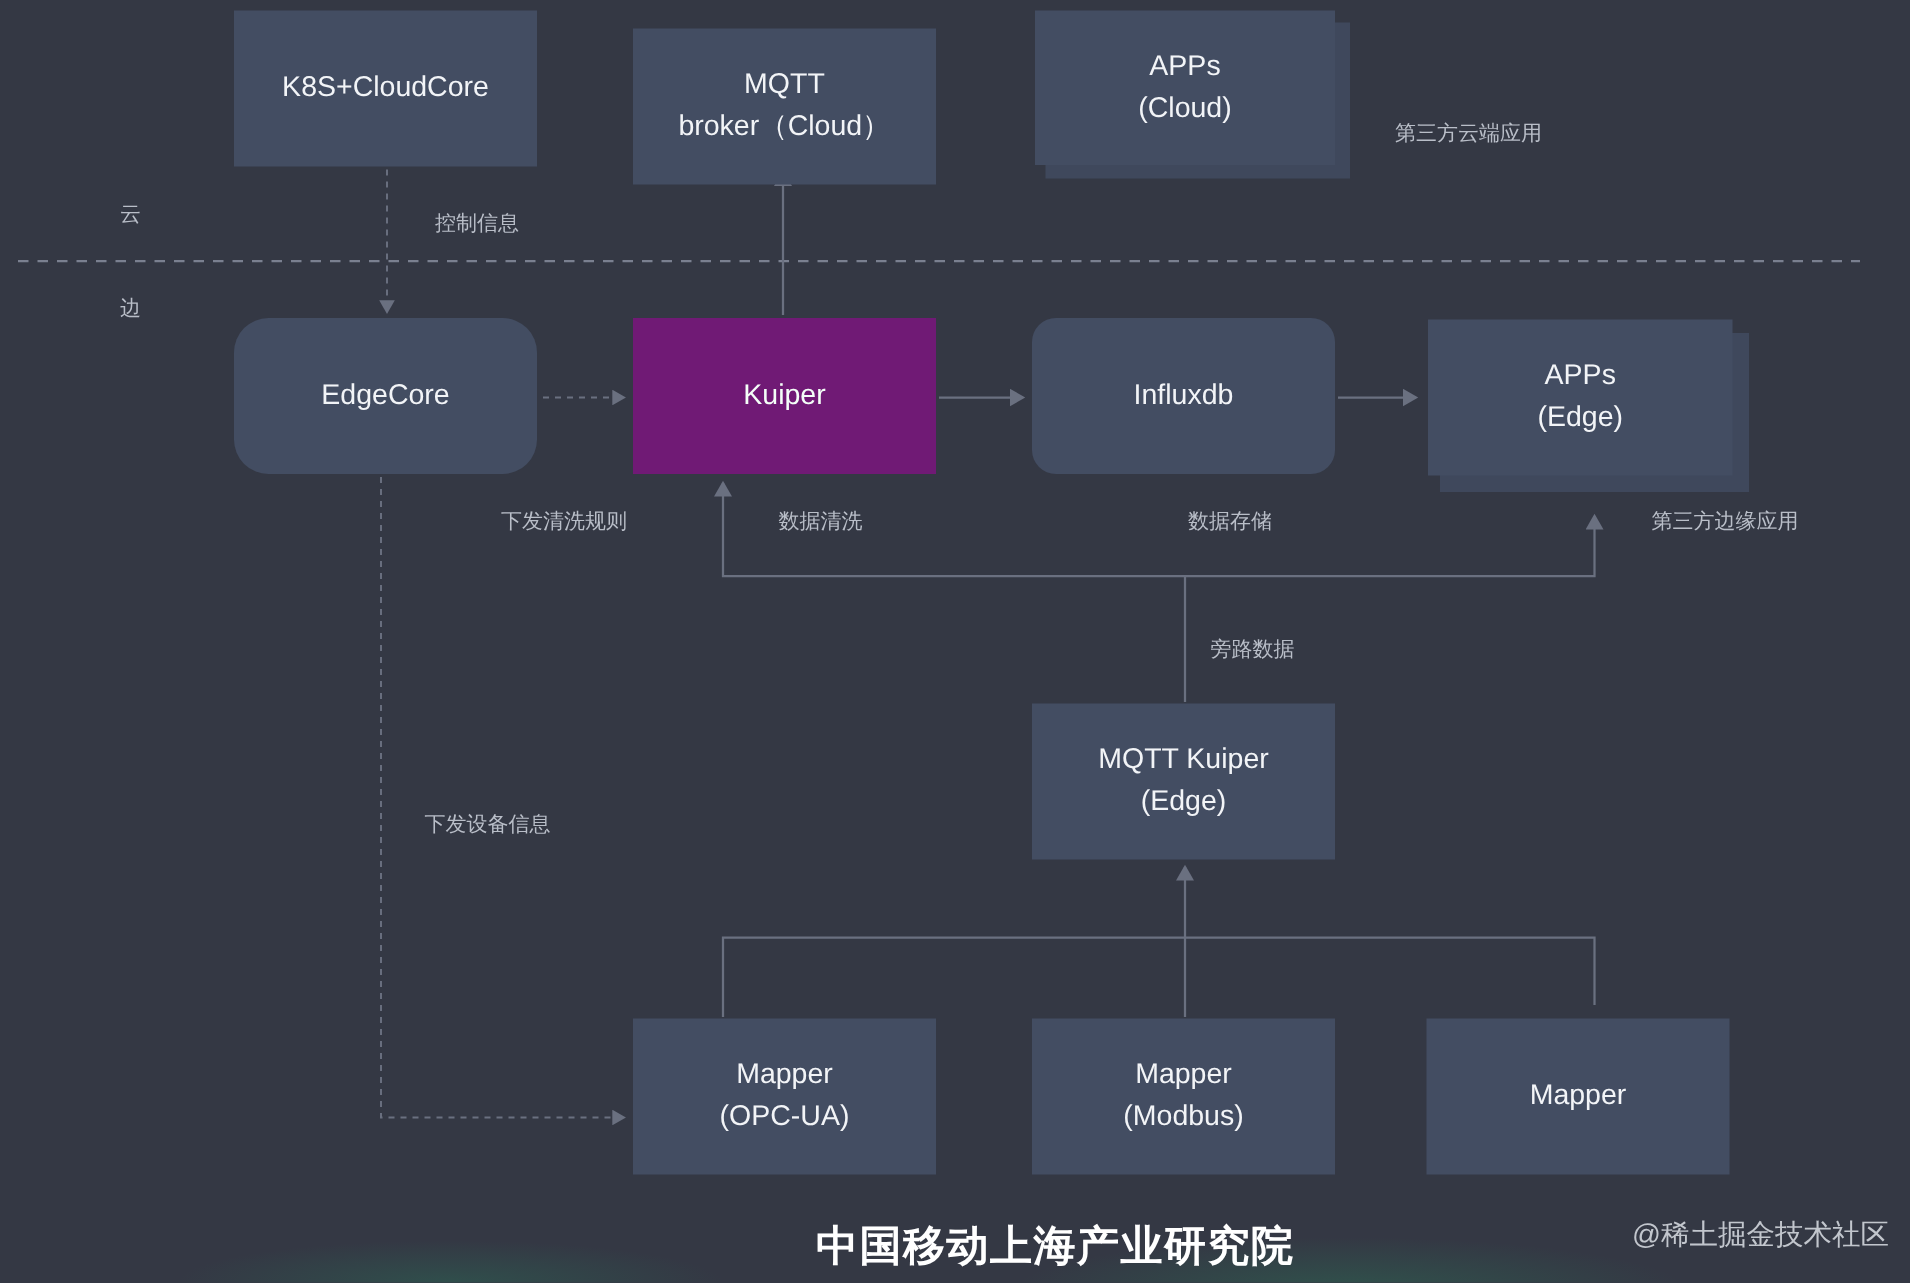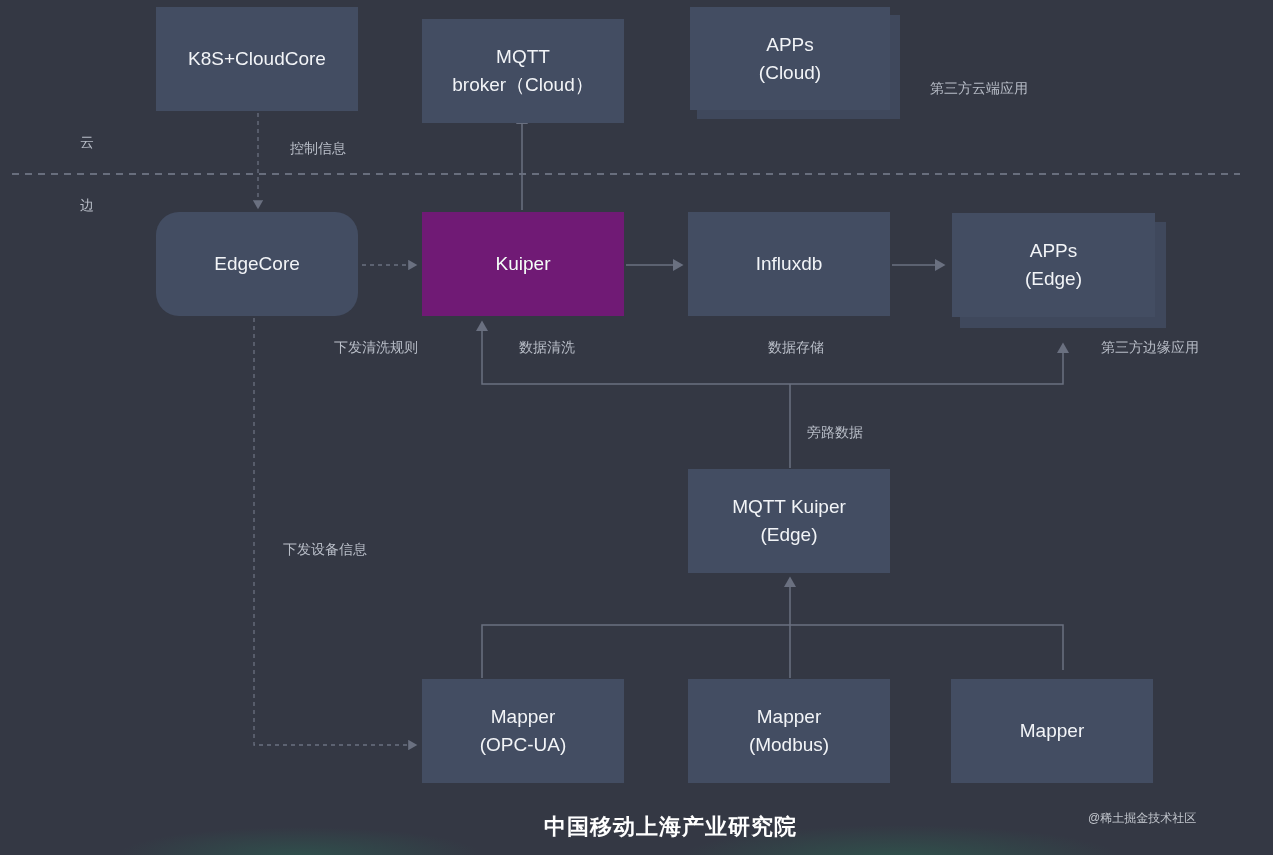--- a/index.html
+++ b/index.html
@@ -21,25 +21,25 @@
     position:absolute; background:#434d62;
     display:flex; flex-direction:column; align-items:center; justify-content:center;
     font-size:19px; line-height:28px; color:#f2f4f7; text-align:center;
   }
   .box.green { background:#701a75; color:#f4fff8; }
   .stack-back { position:absolute; background:#3f485c; }
   .lbl {
     position:absolute; font-size:14px; color:#b9bec8; white-space:nowrap;
   }
   .footer-title {
-    position:absolute; left:544px; top:812px; font-size:22px; font-weight:bold;
+    position:absolute; left:544px; top:812px; font-size:28px; font-weight:bold;
     color:#ffffff; letter-spacing:1px;
   }
   .watermark {
-    position:absolute; left:1088px; top:810px; font-size:12px; color:#c2c6cd;
+    position:absolute; left:1088px; top:810px; font-size:19px; color:#c2c6cd;
   }
 </style>
 </head>
 <body>
 
 <div class="glow"></div>
 
 <svg class="wires" width="1273" height="855">
   <defs>
     <marker id="ah" markerWidth="8" markerHeight="8" refX="6" refY="4" orient="auto">
@@ -86,32 +86,32 @@
 </div>
 <div class="lbl" style="left:930px;top:80px;text-align:center;">第三方云端应用</div>
 <div class="lbl" style="left:290px;top:140px;font-family:Liberation Serif, serif;">控制信息</div>
 
 <div class="box" style="left:156px;top:212px;width:202px;height:104px;border-radius:23px;">
   <span>EdgeCore</span>
 </div>
 <div class="box green" style="left:422px;top:212px;width:202px;height:104px;">
   <span>Kuiper</span>
 </div>
-<div class="box" style="left:688px;top:212px;width:202px;height:104px;">
+<div class="box" style="left:688px;top:212px;width:202px;height:104px;border-radius:16px;">
   <span>Influxdb</span>
 </div>
 <div class="stack-back" style="left:960px;top:222px;width:206px;height:106px;"></div>
 <div class="box" style="left:952px;top:213px;width:203px;height:104px;">
   <span>APPs</span>
   <span>(Edge)</span>
 </div>
 
 <div class="lbl" style="left:334px;top:339px;">下发清洗规则</div>
 <div class="lbl" style="left:519px;top:339px;">数据清洗</div>
-<div class="lbl" style="left:768px;top:339px;">数据存储</div>
+<div class="lbl" style="left:792px;top:339px;">数据存储</div>
 <div class="lbl" style="left:1101px;top:339px;">第三方边缘应用</div>
 <div class="lbl" style="left:807px;top:424px;">旁路数据</div>
 <div class="lbl" style="left:283px;top:541px;">下发设备信息</div>
 
 <div class="box" style="left:688px;top:469px;width:202px;height:104px;">
   <span>MQTT Kuiper</span>
   <span>(Edge)</span>
 </div>
 
 <div class="box" style="left:422px;top:679px;width:202px;height:104px;">

